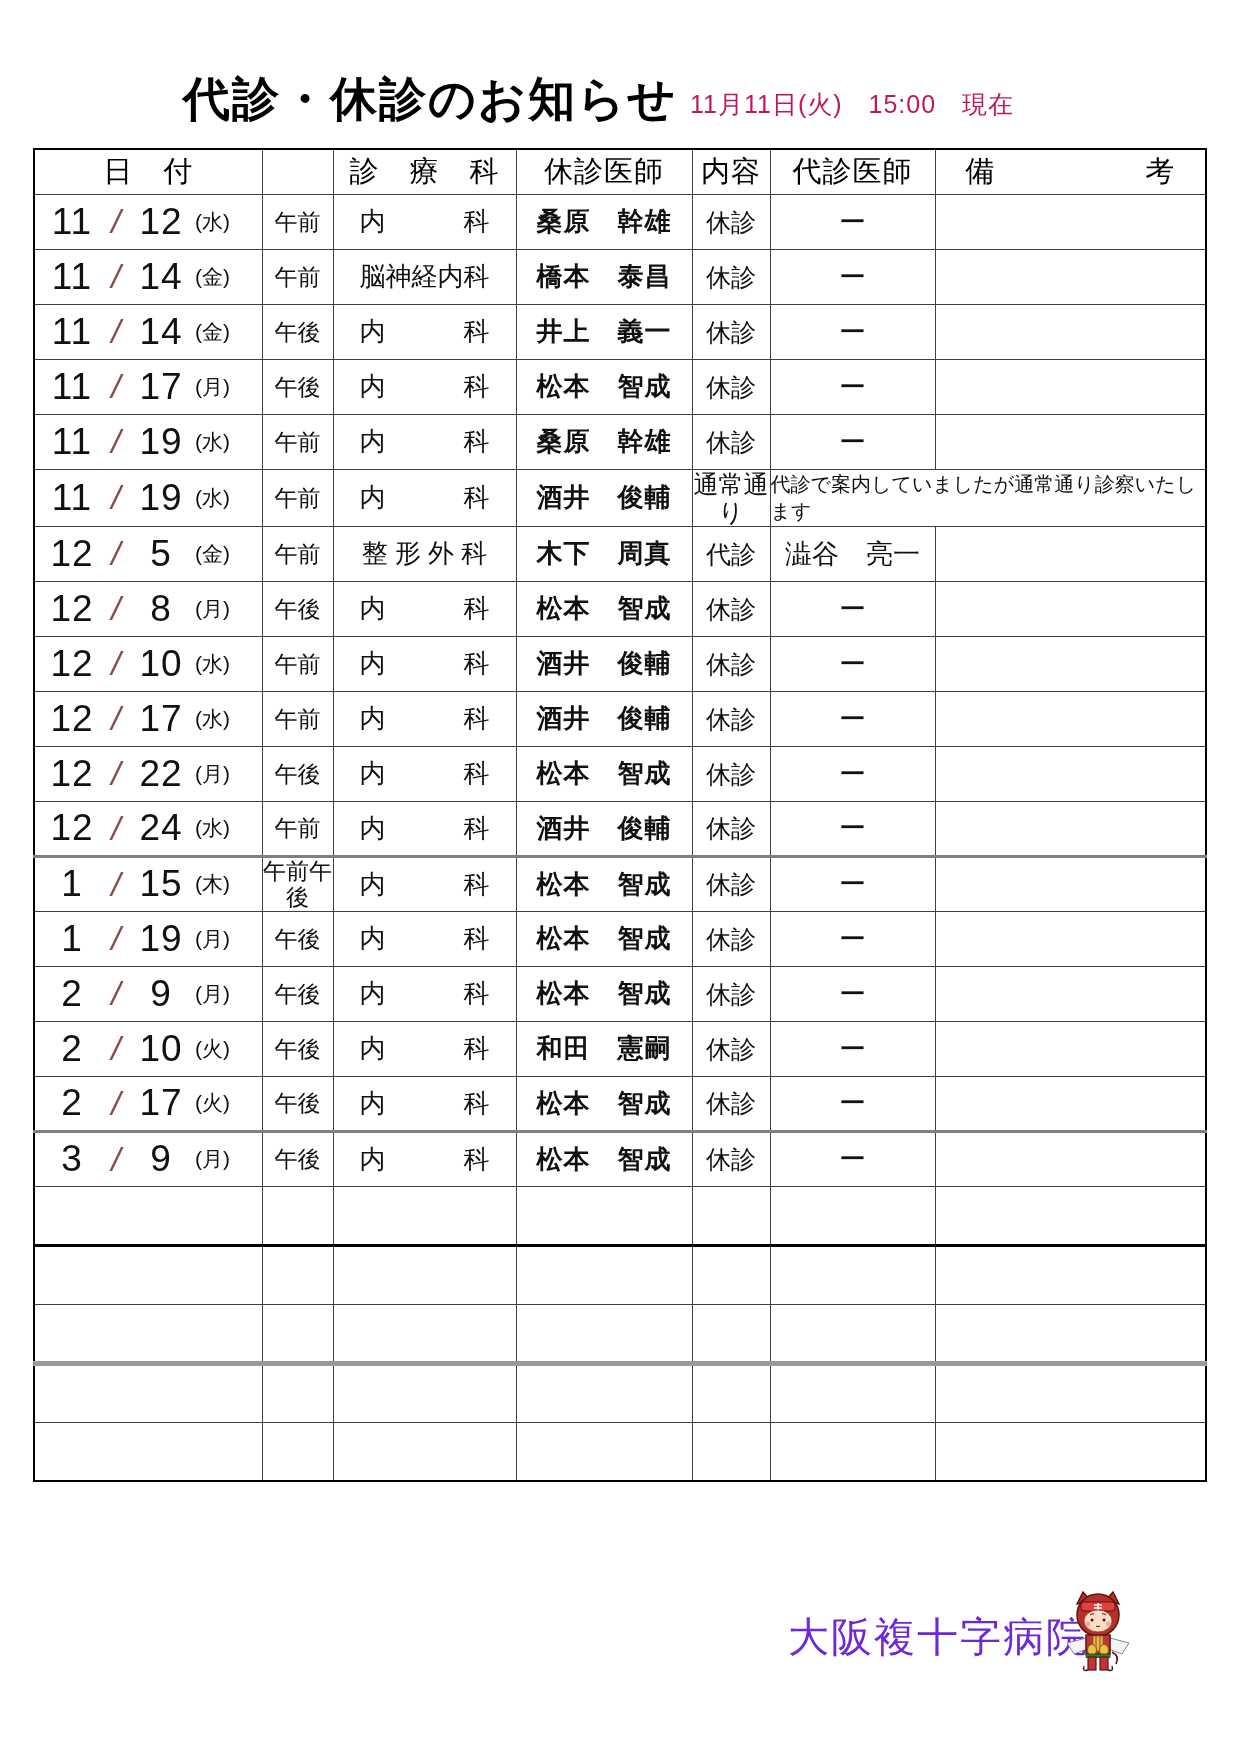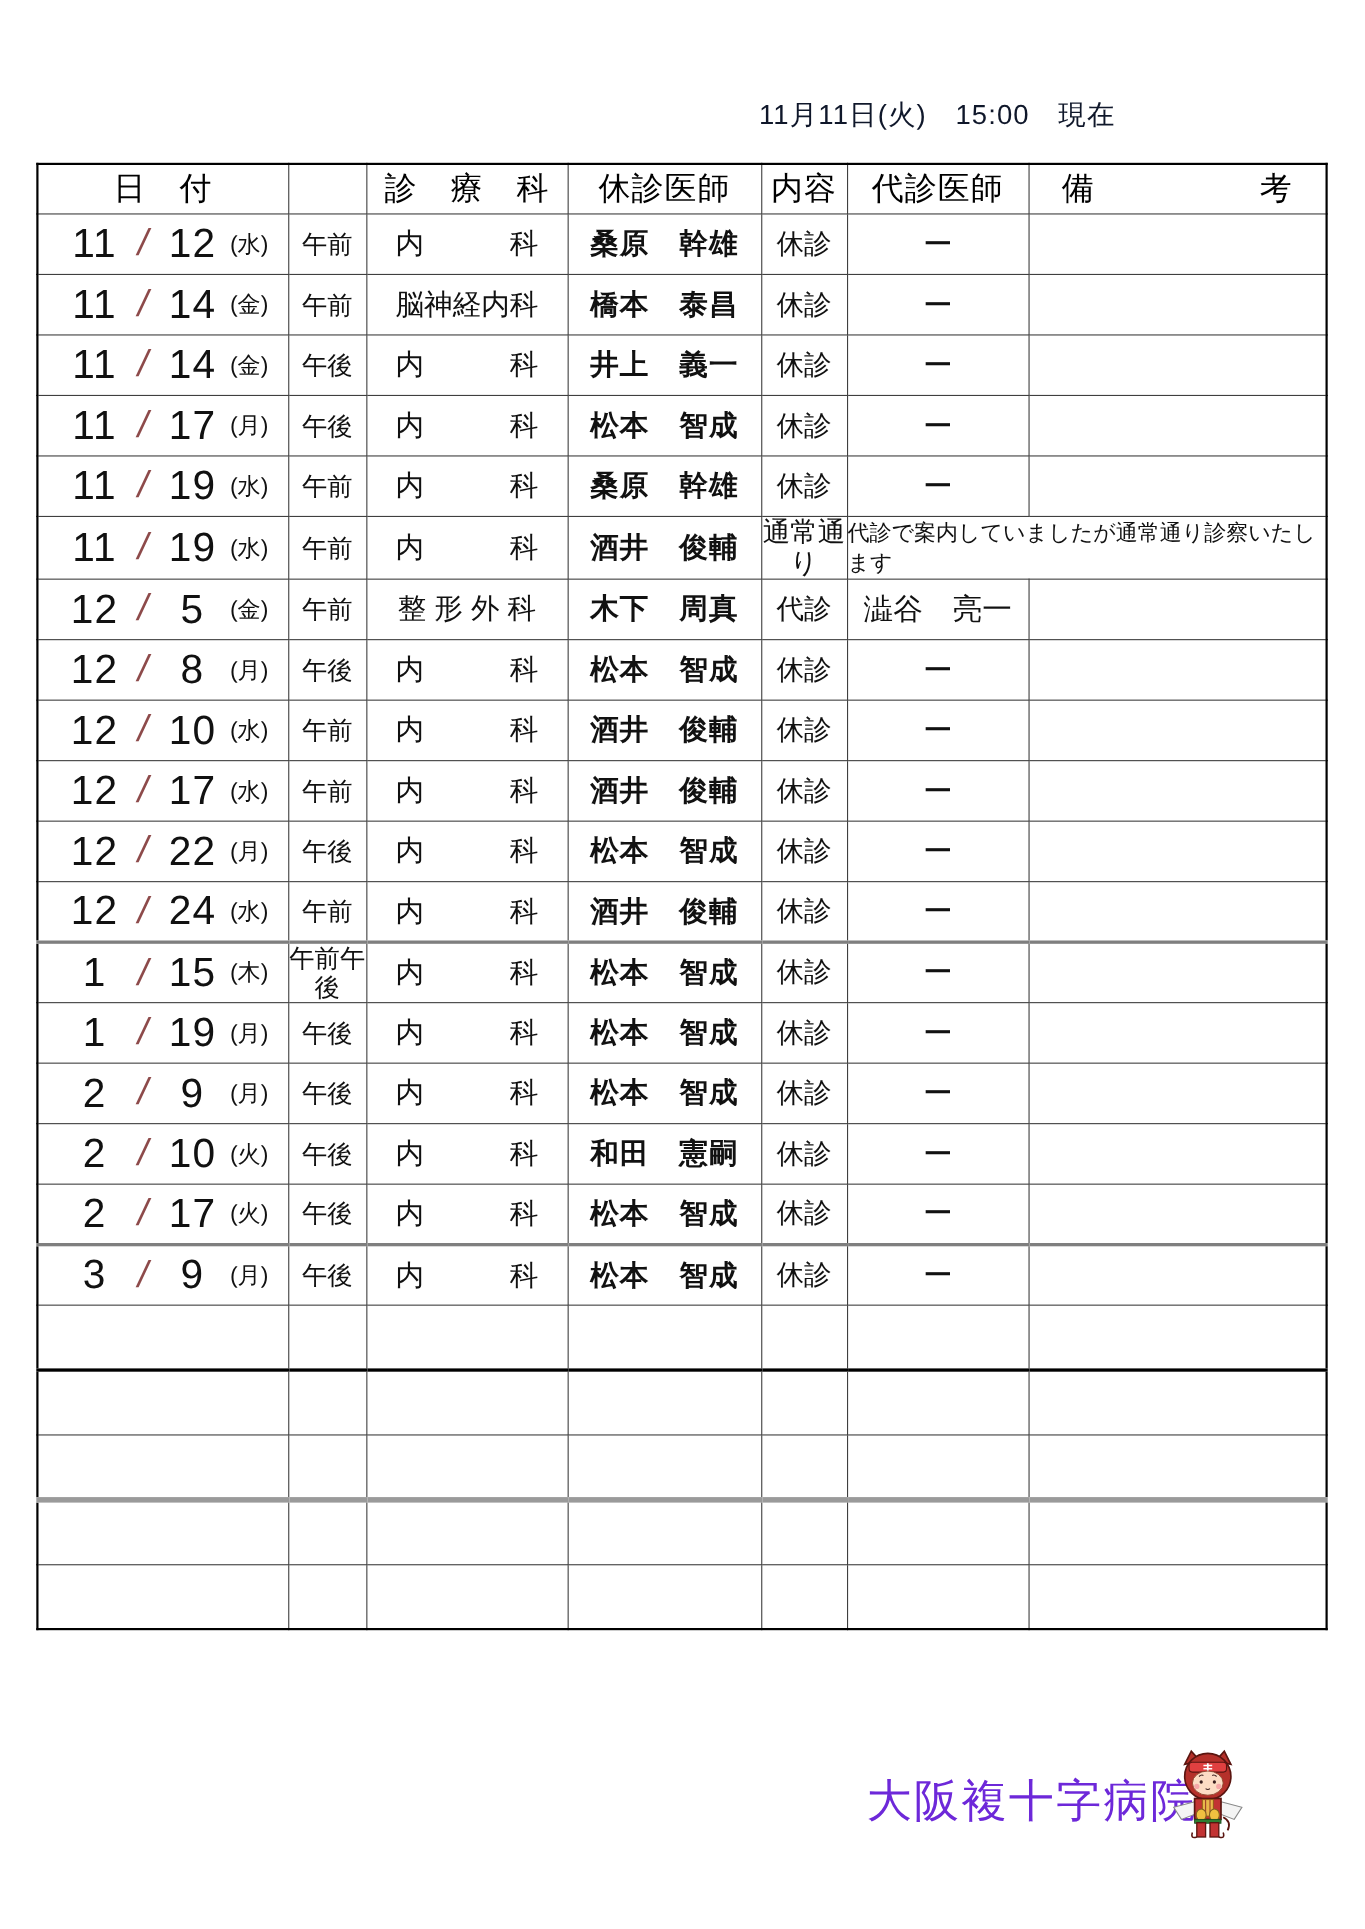--- a/index.html
+++ b/index.html
@@ -12,21 +12,21 @@
     overflow:hidden;
   }
   
   .doc-title{
     position:absolute;left:183px;top:68px;
     font-size:47px;font-weight:bold;letter-spacing:2px;color:#000;
     white-space:nowrap;
   }
   .doc-asof{
     position:absolute;left:690px;top:88px;
-    font-size:25px;color:#0f172a;letter-spacing:1px;white-space:nowrap;
+    font-size:25px;color:#be185d;letter-spacing:1px;white-space:nowrap;
   }
   
   table.notice{
     position:absolute;left:33px;top:148px;
     width:1172px;
     border-collapse:collapse;
     table-layout:fixed;
     border:2px solid #000;
   }
   table.notice th, table.notice td{
@@ -40,21 +40,21 @@
   tr.data-row{height:55px;}
   tr.empty-row{height:59px;}
   tr.top-gray  td{border-top:3px solid #7f7f7f;}
   tr.top-black td{border-top:3px solid #000;}
   tr.top-graythick td{border-top:5px solid #9a9a9a;}
   th{
     font-size:29px;font-weight:normal;color:#000;
     text-align:center;letter-spacing:1px;
   }
   
-  .date-wrap{display:flex;align-items:center;padding-left:20px;}
+  .date-wrap{display:flex;align-items:center;padding-left:6px;}
   .d-month{width:62px;text-align:center;font-size:37px;letter-spacing:1px;}
   .d-slash{width:26px;text-align:center;font-size:34px;font-style:italic;}
   .d-day{width:64px;text-align:center;font-size:37px;letter-spacing:1px;}
   .d-wd{font-size:21px;padding-left:2px;}
   .year-label{font-size:34px;padding-left:6px;letter-spacing:0;}
   .c-ampm{font-size:23px;text-align:center;line-height:26px;}
   .c-dept{font-size:26px;text-align:center;margin-left:19px;}
   .c-doctor{font-size:26px;text-align:center;letter-spacing:1px;font-weight:bold;}
   .c-content{font-size:25px;text-align:center;line-height:28px;}
   .c-sub{font-size:27px;text-align:center;}
@@ -65,20 +65,21 @@
     position:absolute;left:788px;top:1610px;
     font-size:41px;color:#6d28d9;letter-spacing:2px;white-space:nowrap;
   }
   .mascot{position:absolute;left:1060px;top:1590px;width:76px;height:88px;}
 </style>
 </head>
 <body>
 
 <div class="page">
 
+  <div class="doc-title">代診・休診のお知らせ</div>
   <div class="doc-asof">11月11日(火)　15:00　現在</div>
 
   <table class="notice">
     <colgroup>
       <col style="width:228px">
         <col style="width:71px">
         <col style="width:183px">
       <col style="width:176px">
         <col style="width:78px">
         <col style="width:165px">

